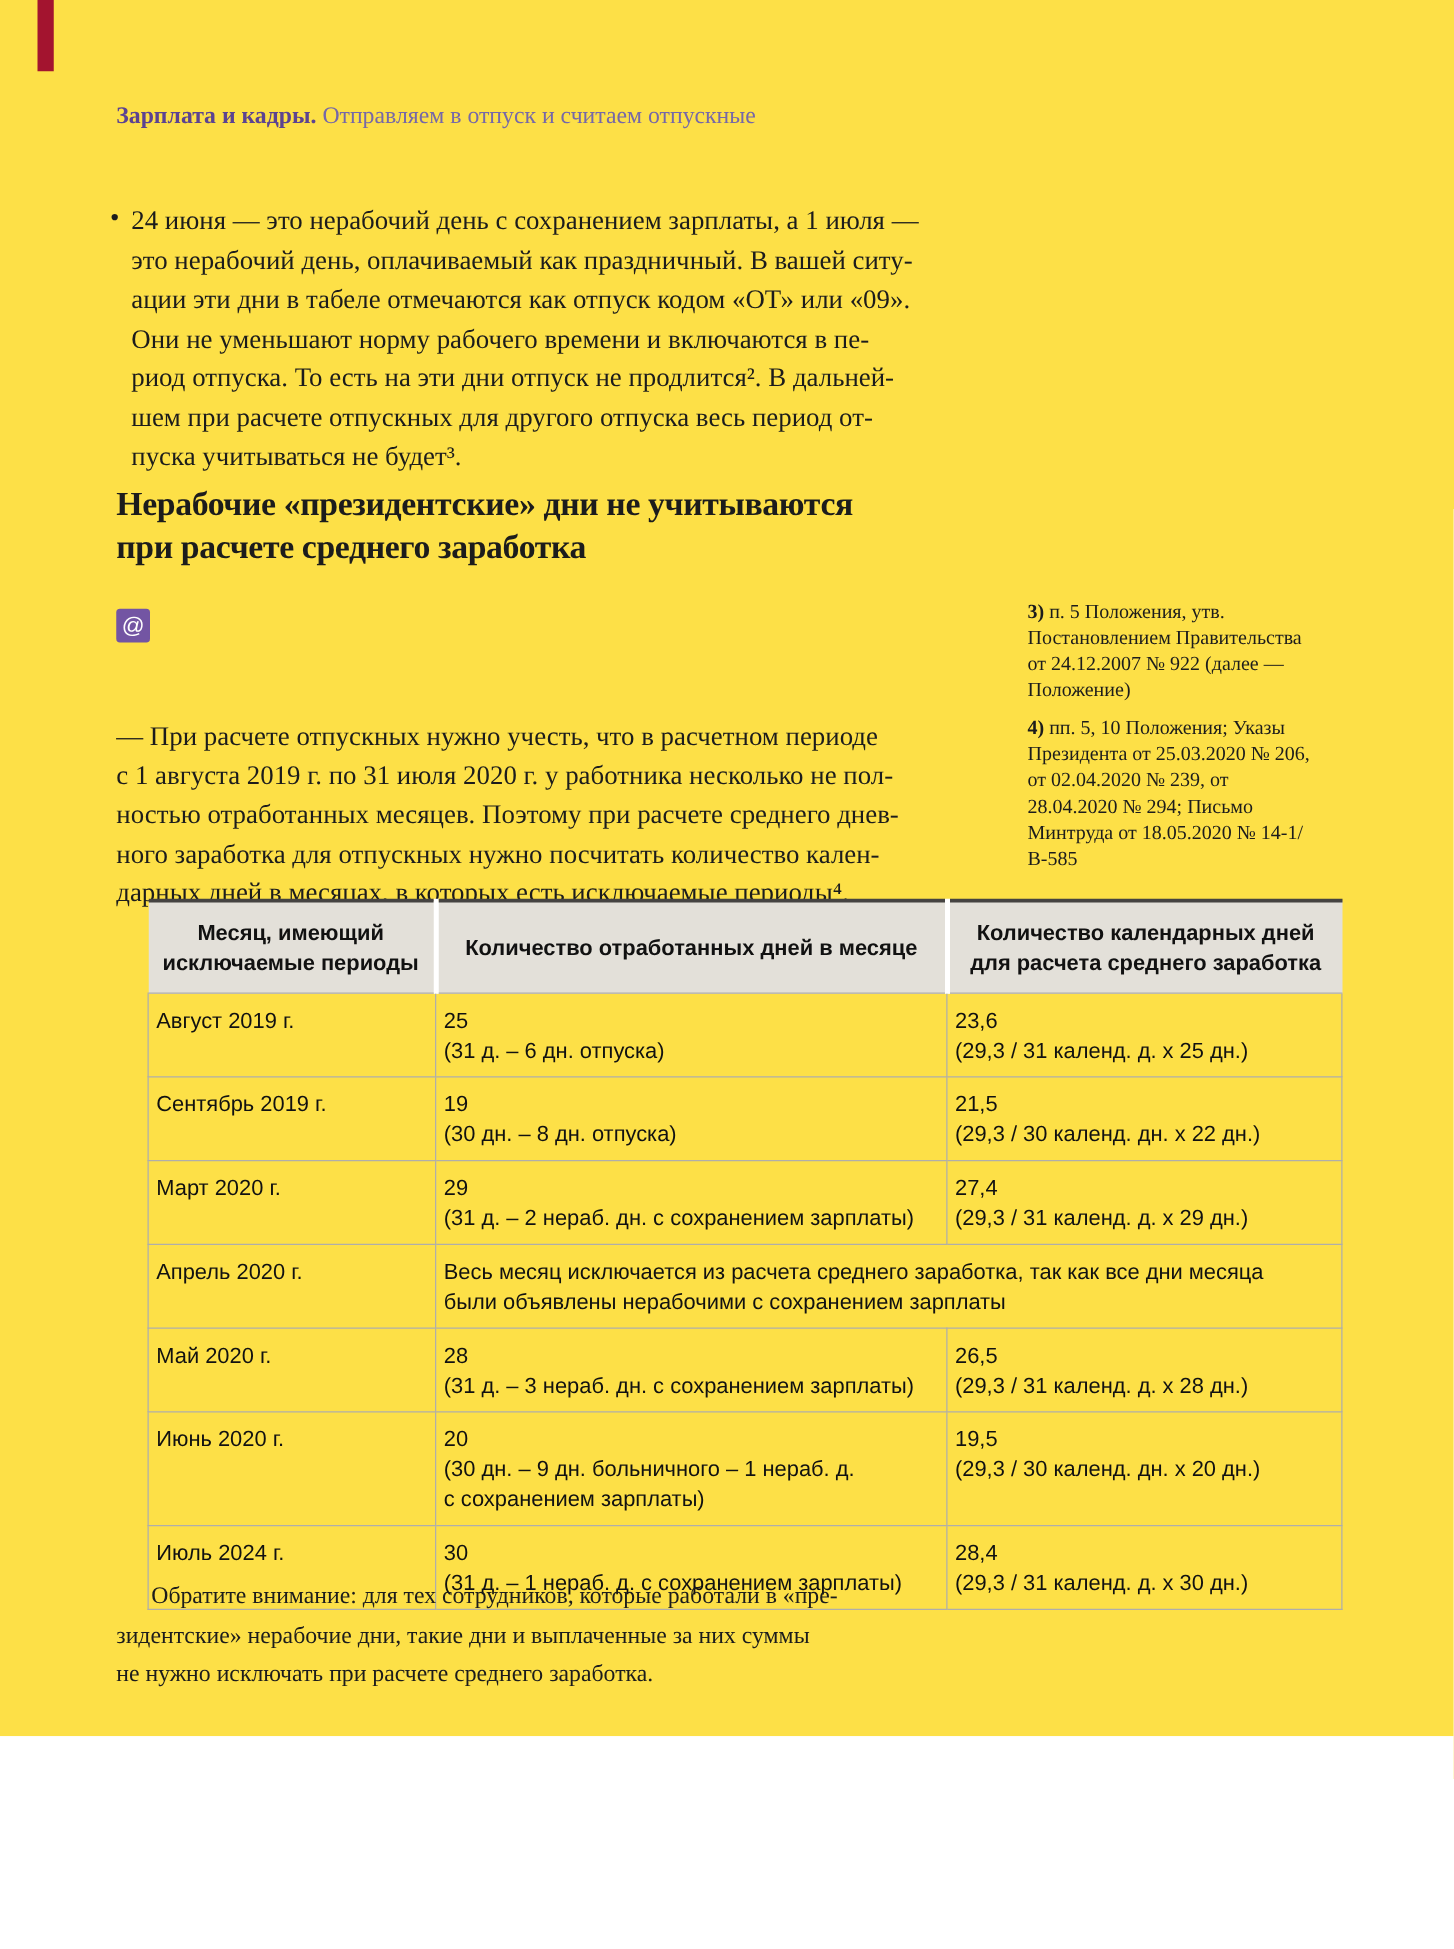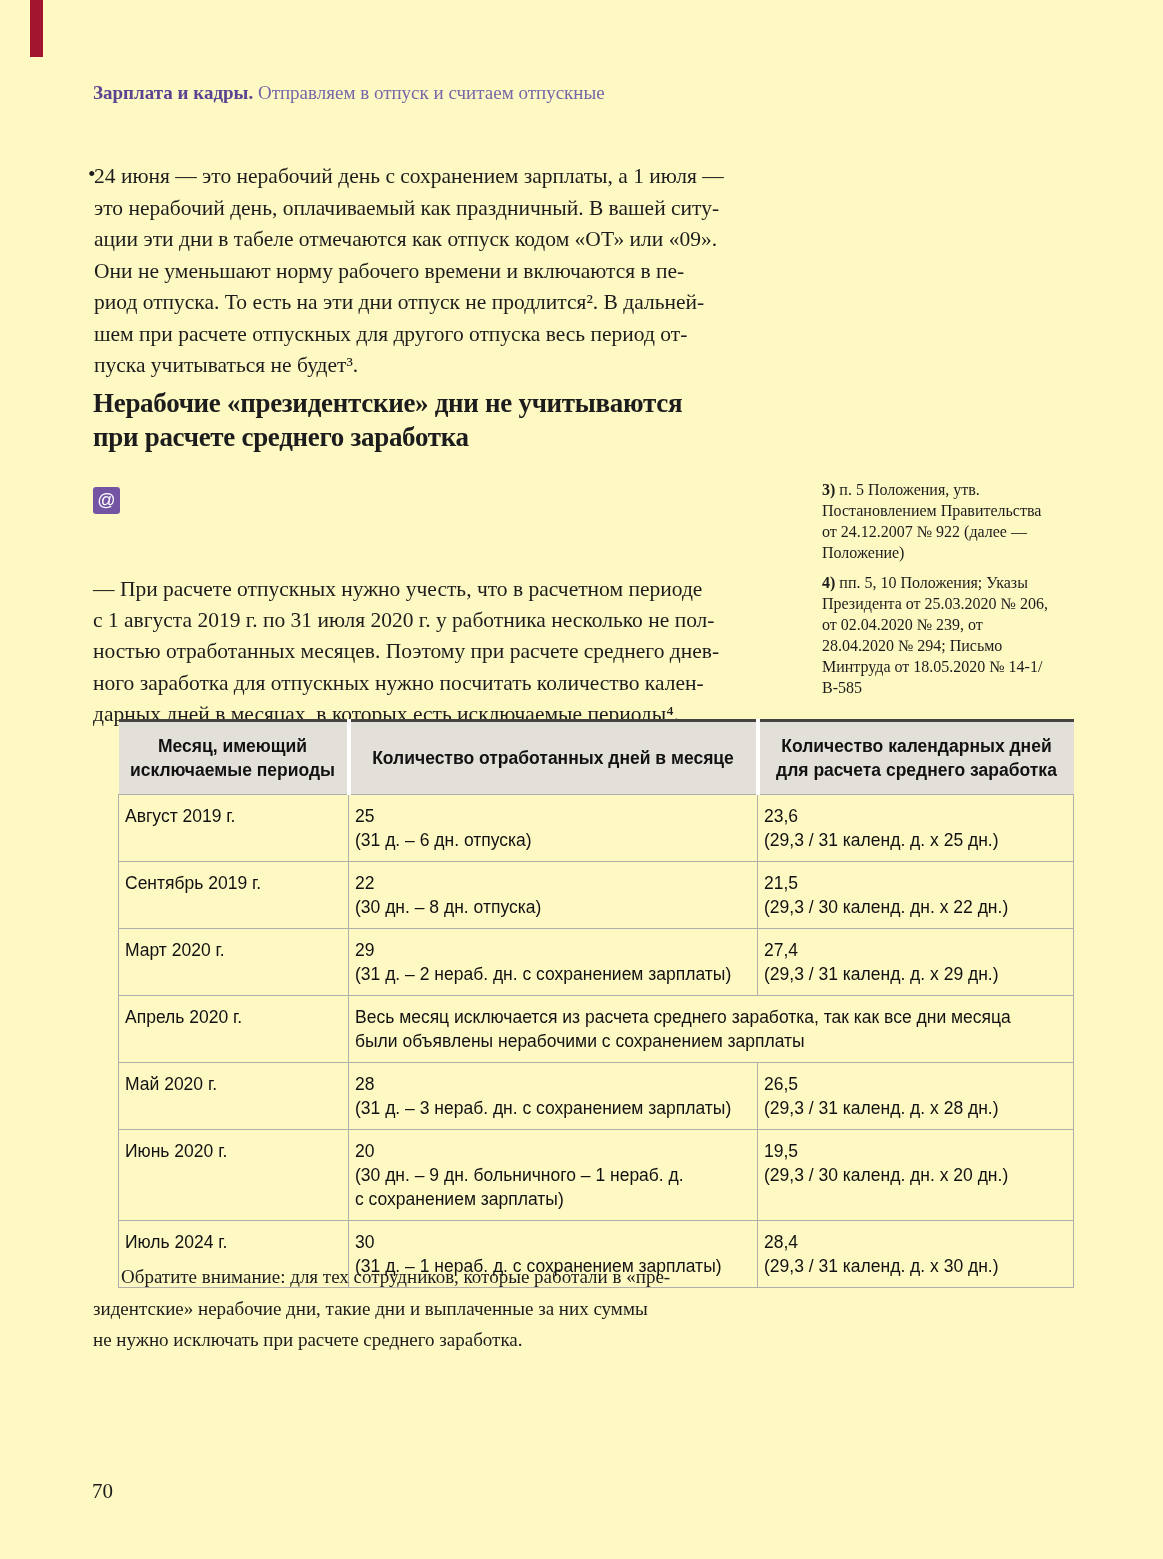--- a/index.html
+++ b/index.html
@@ -1,28 +1,28 @@
 <!DOCTYPE html>
 <html><head>
 <meta charset="utf-8">
 <style>
   html,body { margin:0; padding:0; background:#ffffff; }
   .page {
-    position:relative; width:1163px; height:1559px; background:#fef9c3;
+    position:relative; width:1163px; height:1389px; background:#fde047;
     font-family:"Liberation Serif", serif; color:#1c1c1c; overflow:hidden;
   }
   .red-tab { position:absolute; left:30px; top:0; width:13px; height:57px; background:#a3142f; }
 
   .runhead { position:absolute; left:93px; top:82px; font-size:19px; white-space:nowrap; }
   .runhead-section { font-weight:bold; color:#5c4391; }
   .runhead-article { color:#7668a8; }
 
   .bullet-para { position:absolute; left:88px; top:161px; width:705px; }
   .bullet-glyph { position:absolute; left:0; top:1px; font-size:21.5px; }
-  .bullet-text { margin-left:6px; font-size:21.5px; line-height:31.5px; white-space:pre-line; }
+  .bullet-text { margin-left:17px; font-size:21.5px; line-height:31.5px; white-space:pre-line; }
 
   .section-title {
     position:absolute; left:93px; top:386px; width:760px;
     font-size:27px; font-weight:bold; line-height:34px; white-space:pre-line; letter-spacing:-0.3px;
   }
 
   .question {
     position:absolute; left:93px; top:454px; width:725px;
     font-size:22px; font-weight:bold; line-height:29.5px; white-space:pre-line;
   }
@@ -127,21 +127,21 @@
       <tbody>
         <tr>
           <td class="month-cell">Август 2019 г.</td>
           <td>25
 (31 д. – 6 дн. отпуска)</td>
           <td>23,6
 (29,3 / 31 календ. д. х 25 дн.)</td>
         </tr>
         <tr>
           <td class="month-cell">Сентябрь 2019 г.</td>
-          <td>22
+          <td>19
 (30 дн. – 8 дн. отпуска)</td>
           <td>21,5
 (29,3 / 30 календ. дн. х 22 дн.)</td>
         </tr>
         <tr>
           <td class="month-cell">Март 2020 г.</td>
           <td>29
 (31 д. – 2 нераб. дн. с сохранением зарплаты)</td>
           <td>27,4
 (29,3 / 31 календ. д. х 29 дн.)</td>

